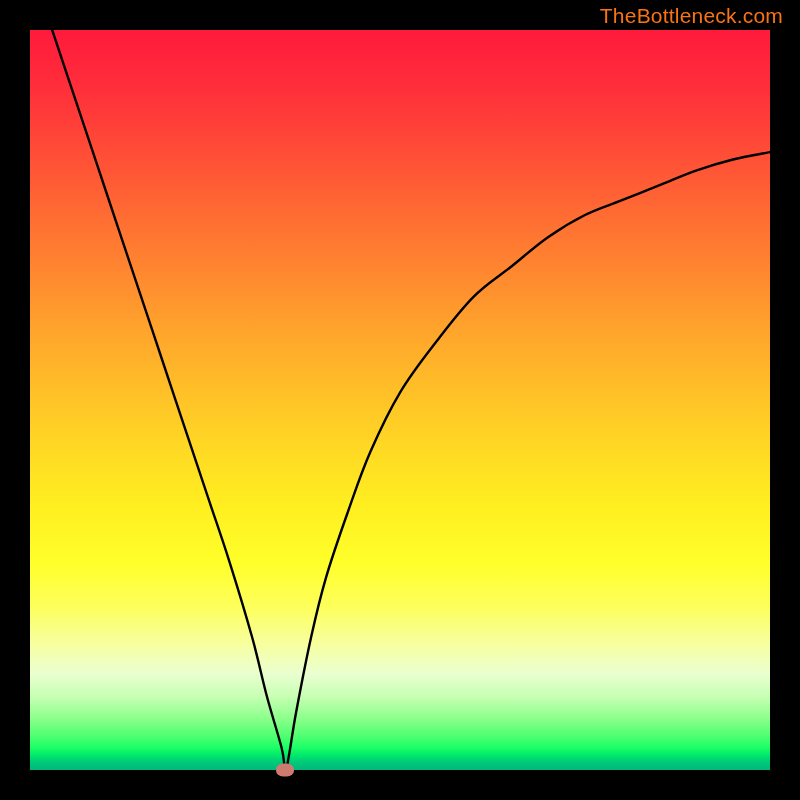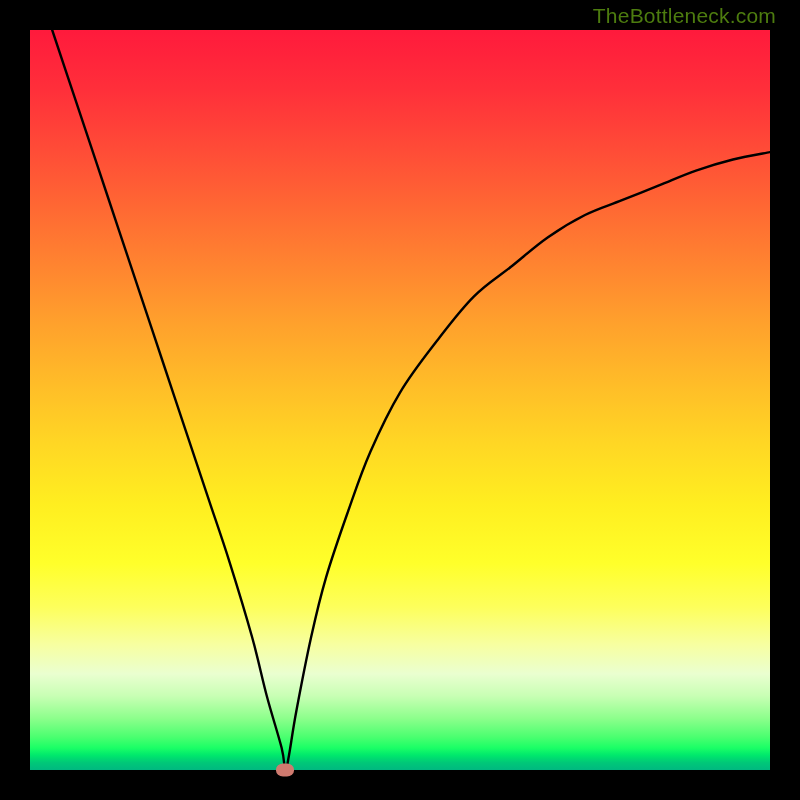--- a/index.html
+++ b/index.html
@@ -58,22 +58,22 @@
     position: absolute;
     width: 18px;
     height: 13px;
     background: #cf7a6f;
     border-radius: 7px / 6px;
     transform: translate(-50%, -50%);
   }
   .watermark {
     position: absolute;
     top: 4px;
-    right: 24px;
-    color: #4d7c0f;
+    right: 17px;
+    color: #f97316;
     font-size: 21px;
     letter-spacing: 0.2px;
     font-weight: 500;
   }
 </style>
 </head>
 <body>
 
 <div class="frame">
   <div class="watermark">TheBottleneck.com</div>

